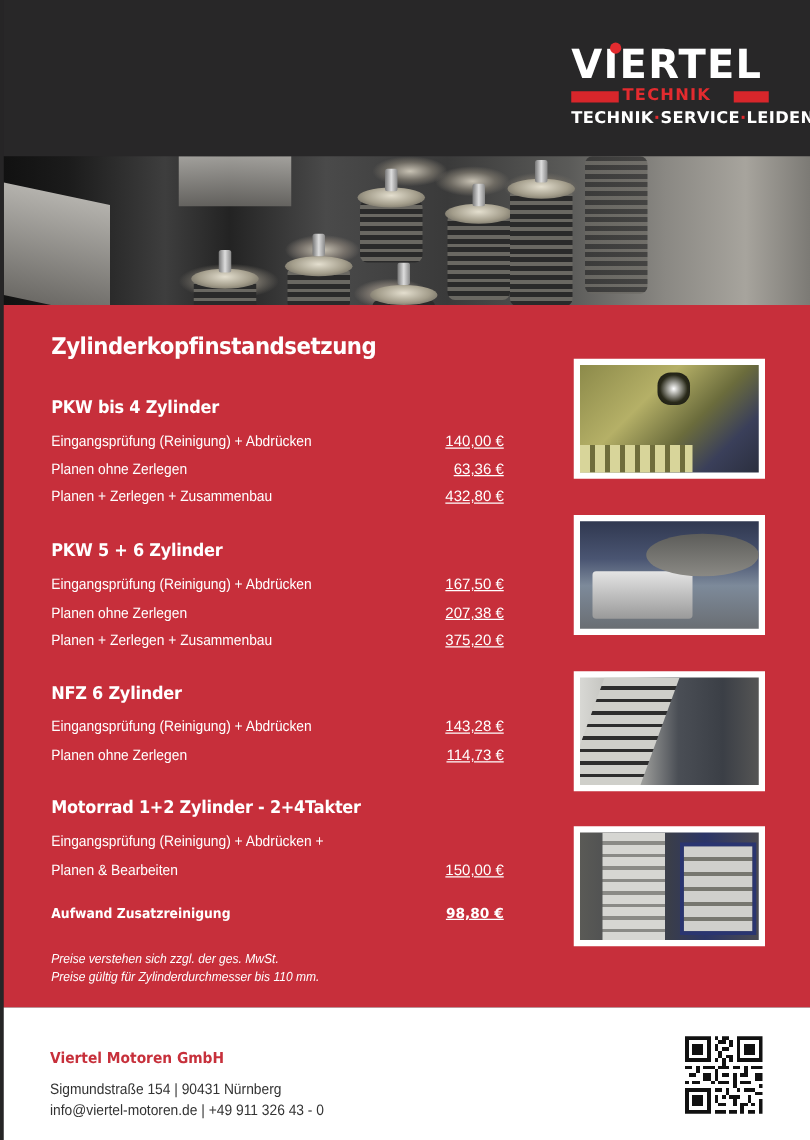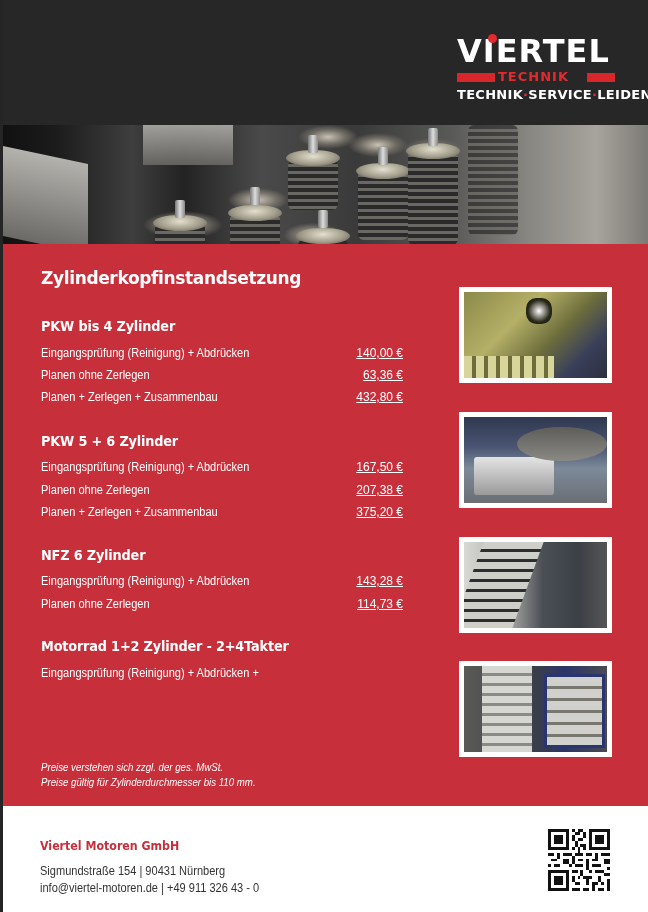--- a/index.html
+++ b/index.html
@@ -153,21 +153,29 @@
   <div class="row" style="top:595px;">
     <span class="lbl">Planen ohne Zerlegen</span>
     <span class="price">114,73 €</span>
   </div>
 
   <div class="section-title" style="top:638px;">Motorrad 1+2 Zylinder - 2+4Takter</div>
   <div class="row" style="top:664px;">
     <span class="lbl">Eingangsprüfung (Reinigung) + Abdrücken +</span>
     <span class="price"></span>
   </div>
-
+  <div class="row" style="top:687px;">
+    <span class="lbl">Planen &amp; Bearbeiten</span>
+    <span class="price">150,00 €</span>
+  </div>
+
+  <div class="row bold" style="top:722px;">
+    <span class="lbl">Aufwand Zusatzreinigung</span>
+    <span class="price">98,80 €</span>
+  </div>
 
   <div class="note" style="top:761px;">Preise verstehen sich zzgl. der ges. MwSt.</div>
   <div class="note" style="top:776px;">Preise gültig für Zylinderdurchmesser bis 110 mm.</div>
 
   <div class="thumb" style="top:287px;">
       <div class="img img1"></div>
     </div>
   <div class="thumb" style="top:412px;">
       <div class="img img2"></div>
     </div>

